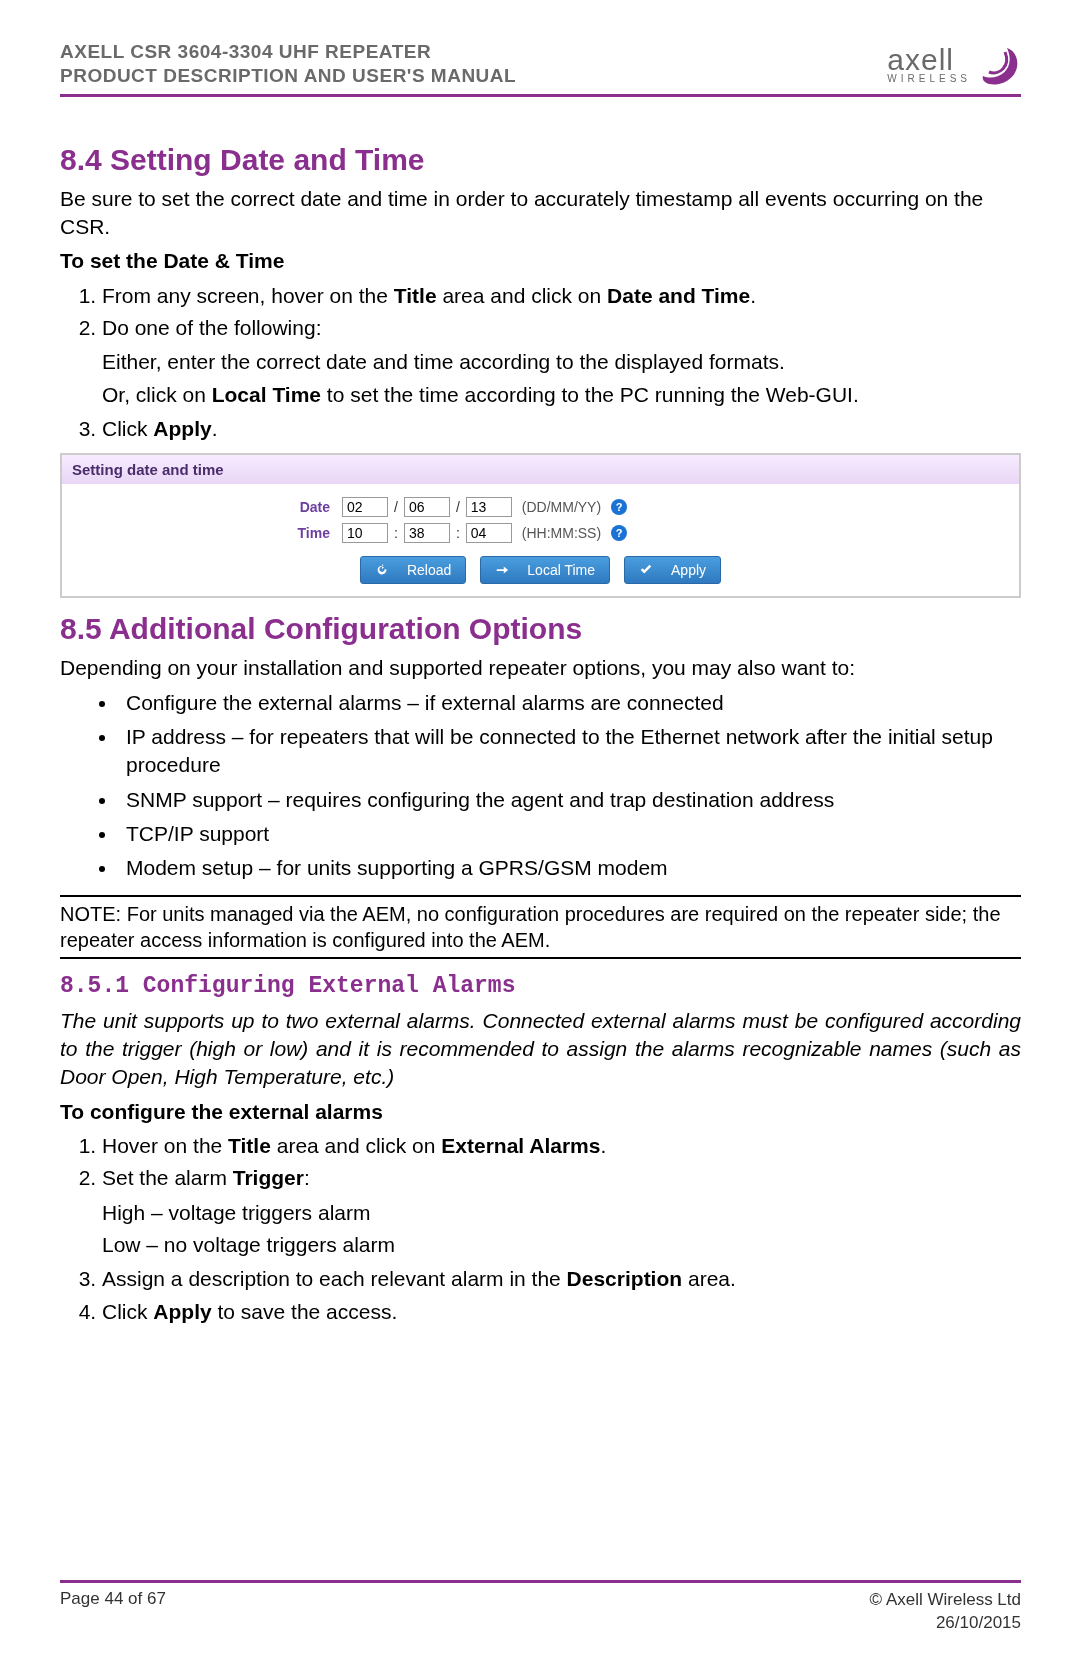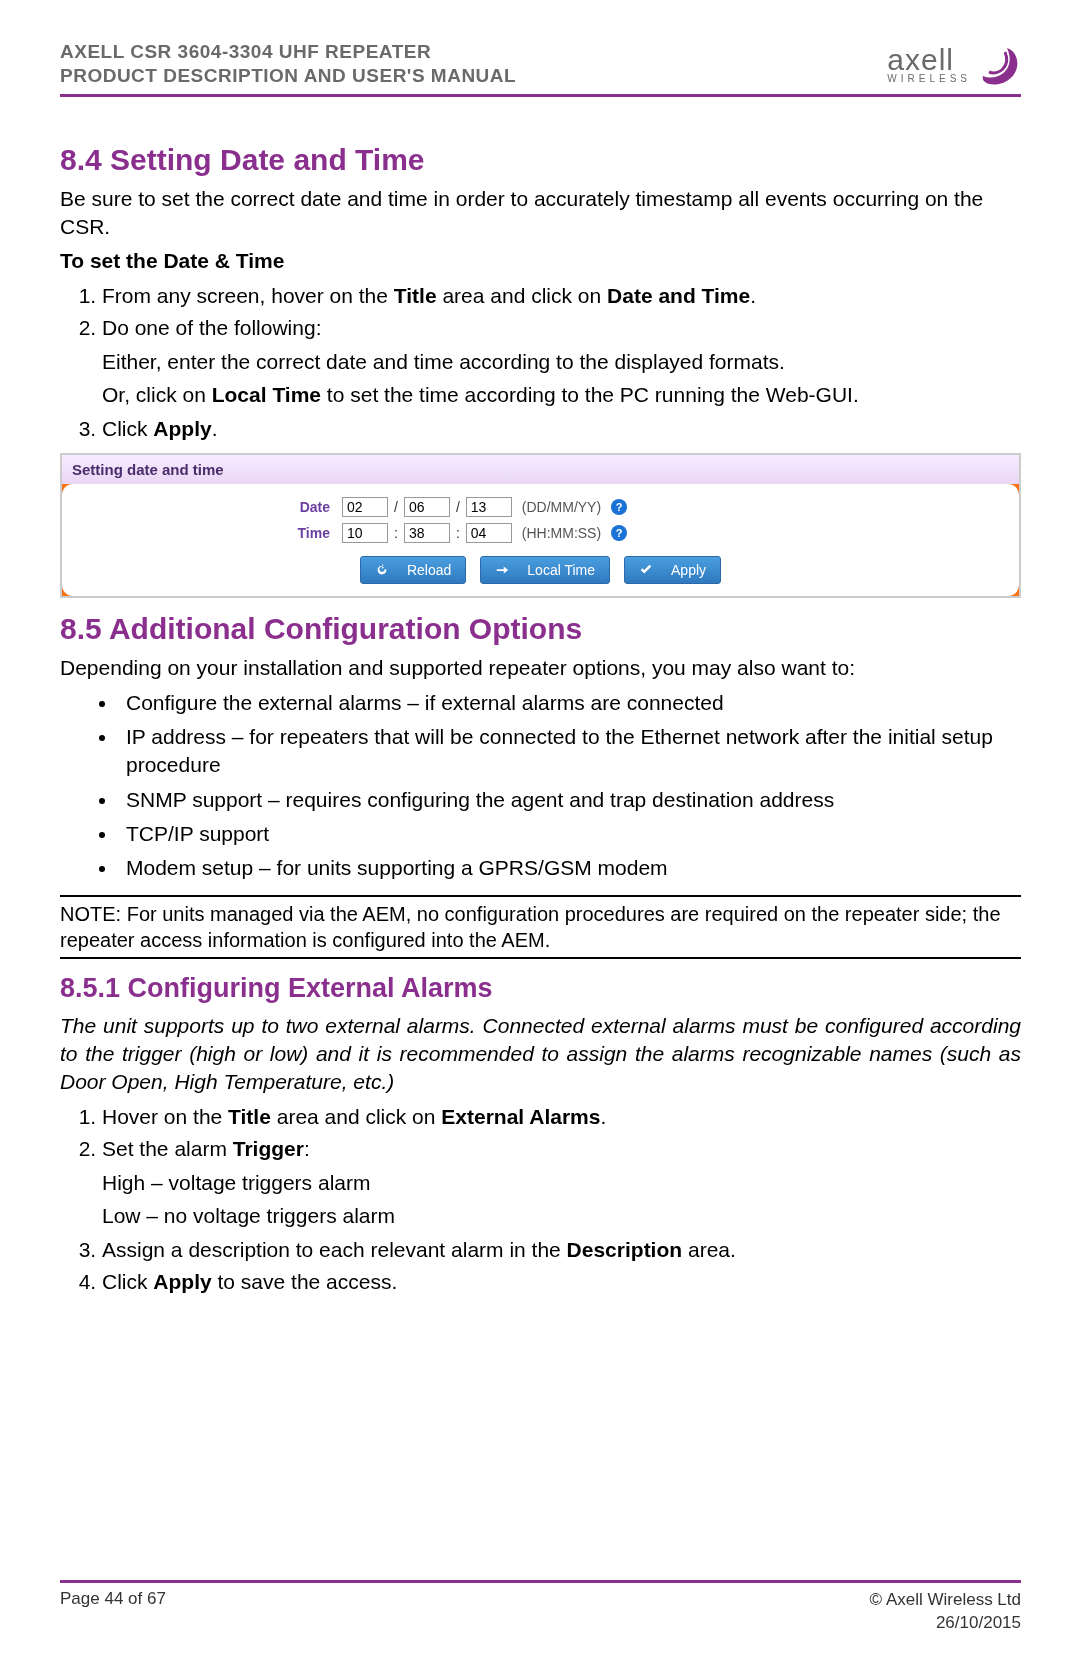--- a/index.html
+++ b/index.html
@@ -57,23 +57,24 @@
     padding-top: 36px;
   }
   .h2 {
     color: #8a2f8e;
     font-size: 30px;
     font-weight: bold;
     margin: 10px 0 8px 0;
   }
   .h3 {
     color: #8a2f8e;
-    font-size: 27px;
+    font-size: 23px;
     font-weight: bold;
     margin: 14px 0 8px 0;
+    font-family: Liberation Mono, monospace;
   }
   p, li, .sub {
     font-size: 21px;
     line-height: 1.35;
   }
   p { margin: 6px 0; }
   .strong { font-weight: bold; }
   ol.steps {
     margin: 6px 0 6px 0;
     padding-left: 42px;
@@ -106,21 +107,20 @@
   .shot-title {
     background: linear-gradient(#f7ecff, #e9d6f5);
     color: #4b2c6b;
     font-size: 15px;
     font-weight: bold;
     padding: 6px 10px;
   }
   .shot-body {
     background: #fff;
     padding: 10px 0 12px 0;
-    border-radius: 11px;
   }
   .shot-row {
     display: flex;
     align-items: center;
     gap: 6px;
     padding: 3px 0 3px 220px;
     font-size: 14px;
     color: #333;
   }
   .shot-row .lbl {
@@ -278,20 +278,21 @@
       <li>SNMP support – requires configuring the agent and trap destination address</li>
       <li>TCP/IP support</li>
       <li>Modem setup – for units supporting a GPRS/GSM modem</li>
     </ul>
     <div class="note-wrap">
       <div class="note">NOTE: For units managed via the AEM, no configuration procedures are required on the repeater side; the repeater access information is configured into the AEM.</div>
     </div>
 
     <div class="h3">8.5.1   Configuring External Alarms</div>
     <p class="just">The unit supports up to two external alarms. Connected external alarms must be configured according to the trigger (high or low) and it is recommended to assign the alarms recognizable names (such as Door Open, High Temperature, etc.)</p>
+    <p class="strong">To configure the external alarms</p>
 
     <ol class="steps">
       <li>
         <span>Hover on the </span><span class="strong">Title</span><span> area and click on </span><span class="strong">External Alarms</span><span>.</span>
       </li>
       <li>
         <span>Set the alarm </span><span class="strong">Trigger</span><span>:</span>
       </li>
     </ol>
     <div class="sub">High – voltage triggers alarm</div>

